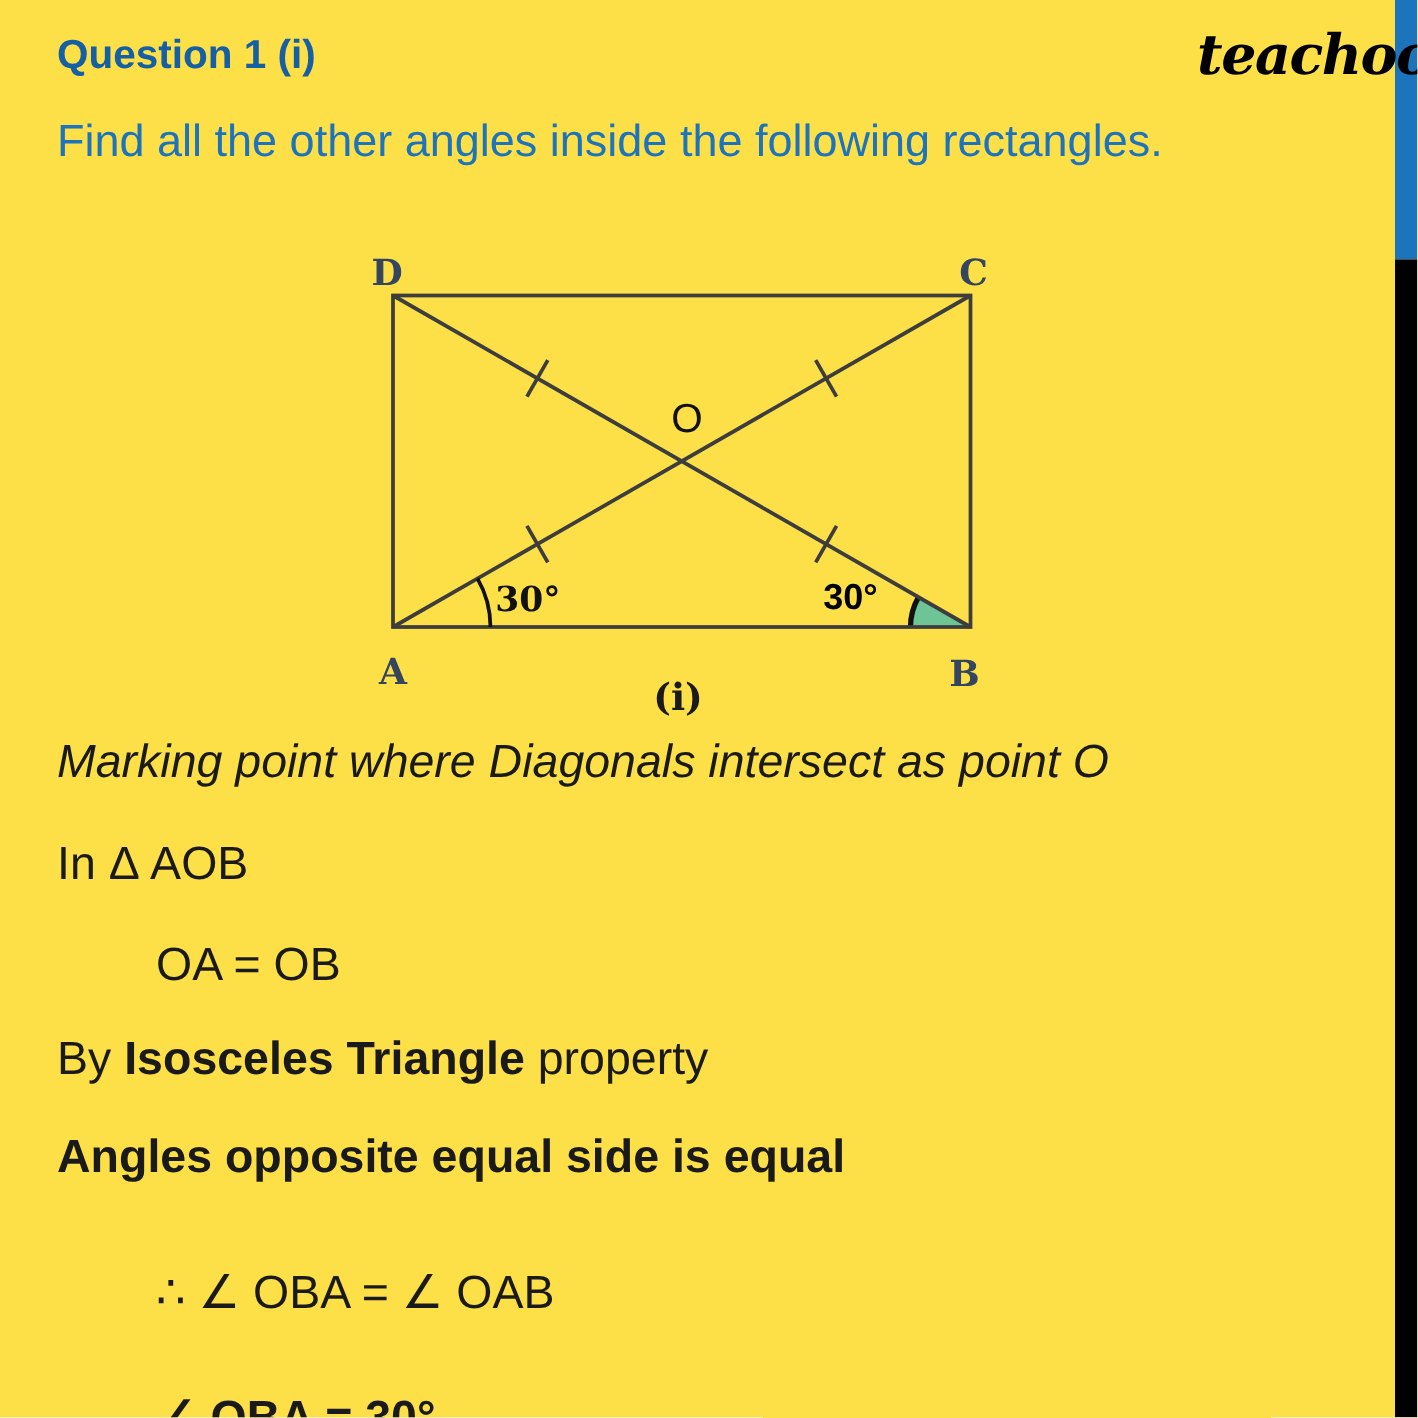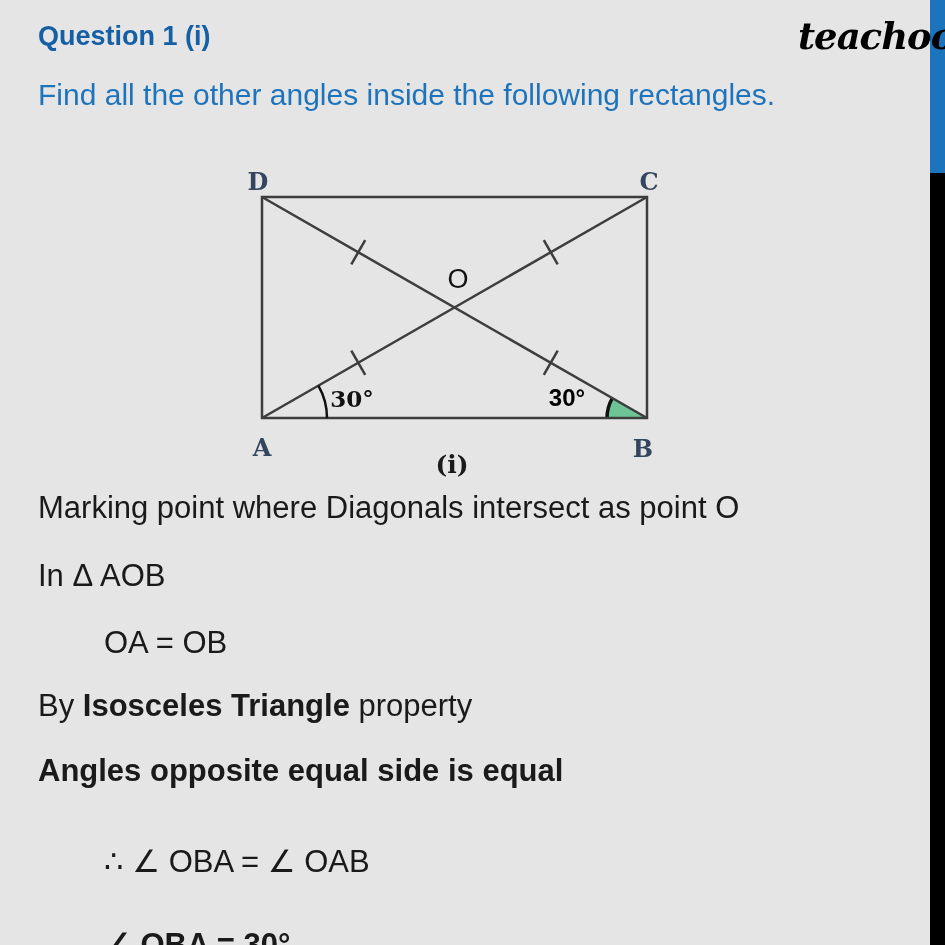--- a/index.html
+++ b/index.html
@@ -4,21 +4,21 @@
 <style>
   html, body {
     margin: 0;
     padding: 0;
     background: #ffffff;
   }
   .page {
     position: relative;
     width: 945px;
     height: 945px;
-    background: #e5e5e5;
+    background: #fde047;
     overflow: hidden;
     font-family: "Liberation Sans", "DejaVu Sans", sans-serif;
     color: #1a1a1a;
   }
   
   .right-bar {
     position: absolute;
     top: 0; right: 0;
     width: 15px; height: 945px;
   }
@@ -99,21 +99,21 @@
   .sol-line {
     position: absolute;
     font-size: 31px;
     line-height: 1.15;
     white-space: pre;
     color: #1a1a1a;
   }
   .sol-line b { font-weight: bold; }
   .flush  { left: 38px; }
   .indent { left: 104px; }
-  .t-marking   { top: 490px; }
+  .t-marking   { top: 490px; font-style: italic; }
   .t-in        { top: 558px; }
   .t-oa        { top: 625px; }
   .t-by        { top: 688px; }
   .t-rule      { top: 753px; font-weight: bold; }
   .t-therefore { top: 820px; margin-top: 24px; }
   .t-result    { top: 883px; font-weight: bold; margin-top: 44px; }
 </style>
 </head>
 <body>
 

